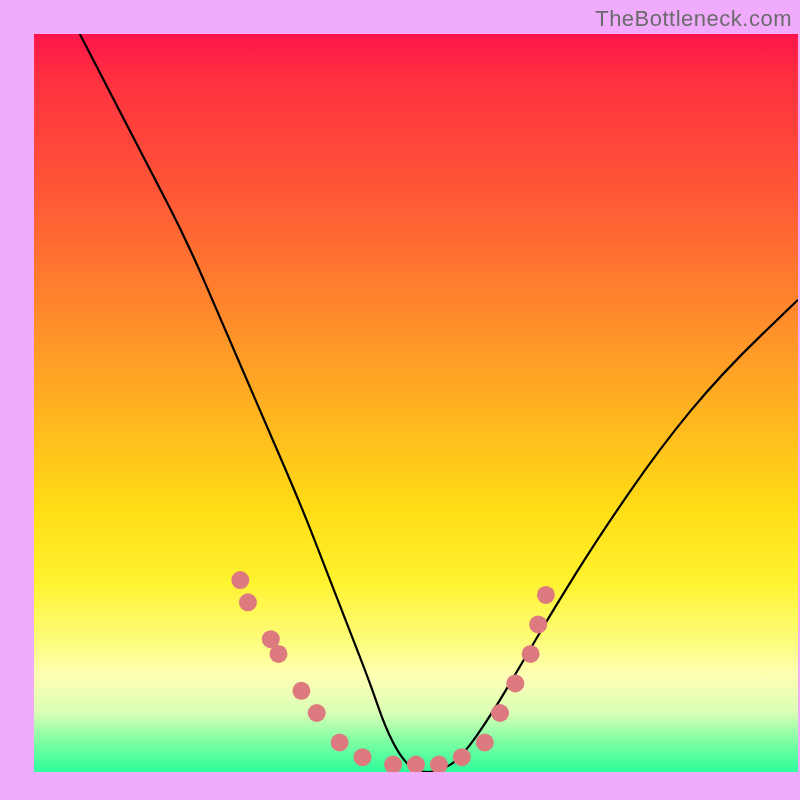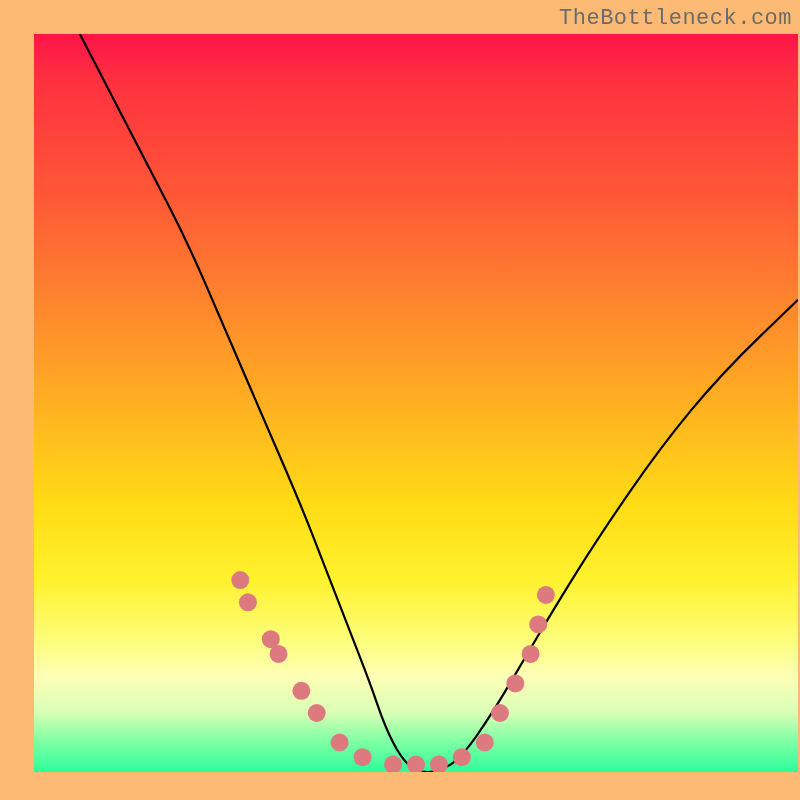--- a/index.html
+++ b/index.html
@@ -10,22 +10,21 @@
     overflow: hidden;
     background: #000;
     font-family: Arial, Helvetica, sans-serif;
   }
   .frame {
     position: absolute;
     top: 0;
     left: 0;
     width: 800px;
     height: 800px;
-    background: #fdba74;
-    font-family: Liberation Mono, monospace;
+    background: #f0abfc;
   }
   .plot {
     position: absolute;
     left: 34px;
     top: 34px;
     width: 764px;
     height: 738px;
     
     background: linear-gradient(to bottom,
         #ff144a 0%,

